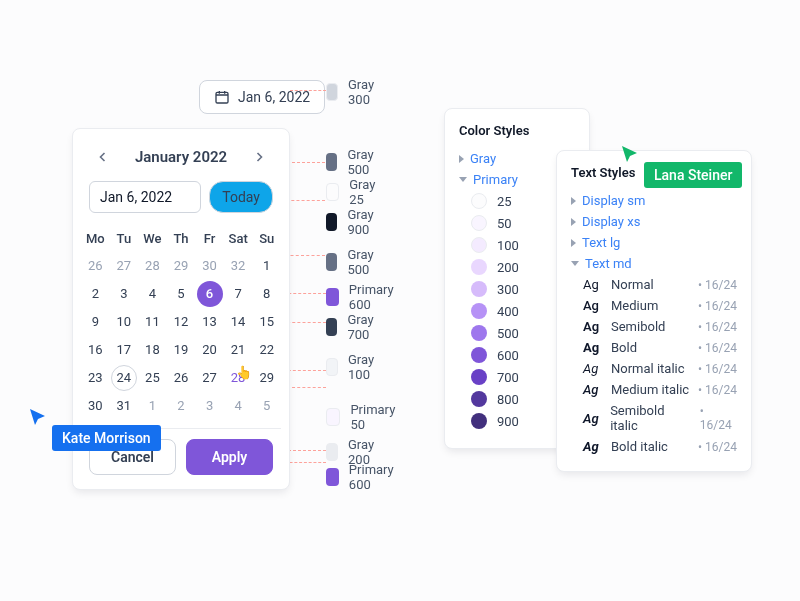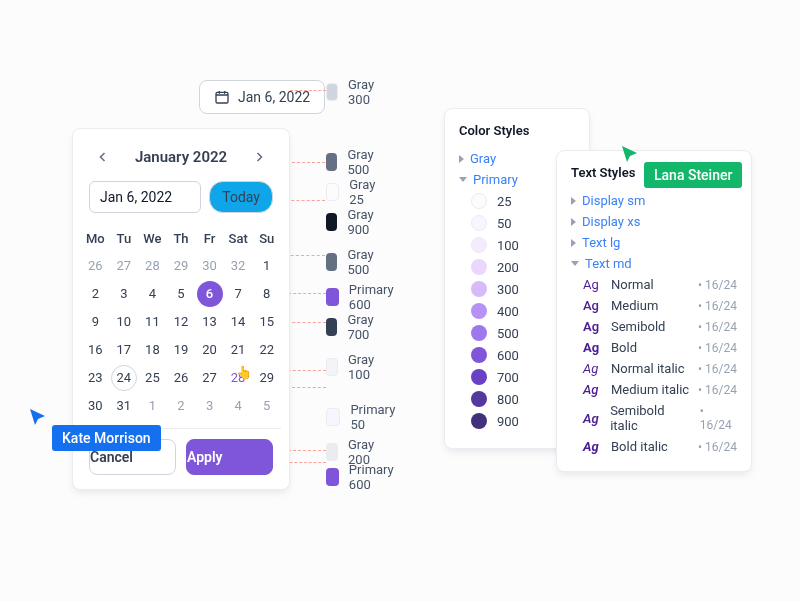--- a/index.html
+++ b/index.html
@@ -20,21 +20,21 @@
 .cal-today{border:1px solid #d0d5dd;border-radius:14px;padding:7px 12px;font-size:14px;color:#344054;background:#0ea5e9;cursor:pointer}
 .dow,.week{display:grid;grid-template-columns:repeat(7,1fr);text-align:center}
 .dow span{font-size:13px;color:#344054;padding:6px 0;font-weight:500}
 .day{font-size:13px;color:#344054;padding:0;margin:1px auto;width:26px;height:26px;line-height:26px;border-radius:50%;position:relative}
 .day.out{color:#98a2b3}
 .day.sel{background:#7f56d9;color:#fff;font-weight:500}
 .day.hov{border:1px solid #d0d5dd;line-height:24px}
 .day.pk{color:#7f56d9}
 .cursor-hand{position:absolute;left:236px;top:365px;font-size:13px;pointer-events:none}
 .cal-actions{display:flex;gap:10px;padding:10px 8px 0;border-top:1px solid #eaecf0;margin-top:8px}
-.btn{flex:1;padding:9px 0;border-radius:8px;font-size:14px;font-weight:600;cursor:pointer;text-align:left}
+.btn{flex:1;padding:9px 0;border-radius:8px;font-size:14px;font-weight:600;cursor:pointer;text-align:center}
 .btn-sec{border:1px solid #d0d5dd;background:#fff;color:#344054}
 .btn-pri{border:1px solid #7f56d9;background:#7f56d9;color:#fff}
 
 
 .conn{position:absolute;border-top:1px dashed #fda29b;height:0}
 
 
 .swatches{position:absolute;left:326px;top:77px}
 .sw-row{display:flex;align-items:center;gap:10px;height:29px}
 .sw{width:18px;height:18px;border-radius:4px}
@@ -47,21 +47,21 @@
 .tree-item{display:flex;align-items:center;gap:6px;font-size:13px;color:#3b82f6;padding:3px 0}
 .tri{width:0;height:0;display:inline-block}
 .tri-r{border-top:4px solid transparent;border-bottom:4px solid transparent;border-left:5px solid #98a2b3}
 .tri-d{border-left:4px solid transparent;border-right:4px solid transparent;border-top:5px solid #98a2b3}
 .shade{display:flex;align-items:center;gap:10px;padding:3px 0 3px 12px;font-size:13px;color:#344054}
 .dot{width:16px;height:16px;border-radius:50%}
 
 
 .texts{position:absolute;left:556px;top:150px;width:196px;padding:14px 14px 14px}
 .ag-row{display:flex;align-items:center;gap:8px;padding:3px 0 3px 12px;font-size:13px;color:#344054}
-.ag{font-size:13px;color:#4c1d95;width:20px}
+.ag{font-size:13px;color:#0f172a;width:20px}
 .ag-n{font-weight:400}.ag-m{font-weight:500}.ag-sb{font-weight:600}.ag-b{font-weight:700}
 .ag-i{font-style:italic}
 .meta{color:#98a2b3;font-size:12px;margin-left:auto}
 .meta::before{content:"• ";}
 
 
 .csr{position:absolute;display:flex;align-items:flex-start}
 .csr svg{display:block}
 .csr-label{color:#fff;font-size:14px;font-weight:500;padding:5px 10px;border-radius:3px;margin-left:4px;margin-top:18px}
 </style>

